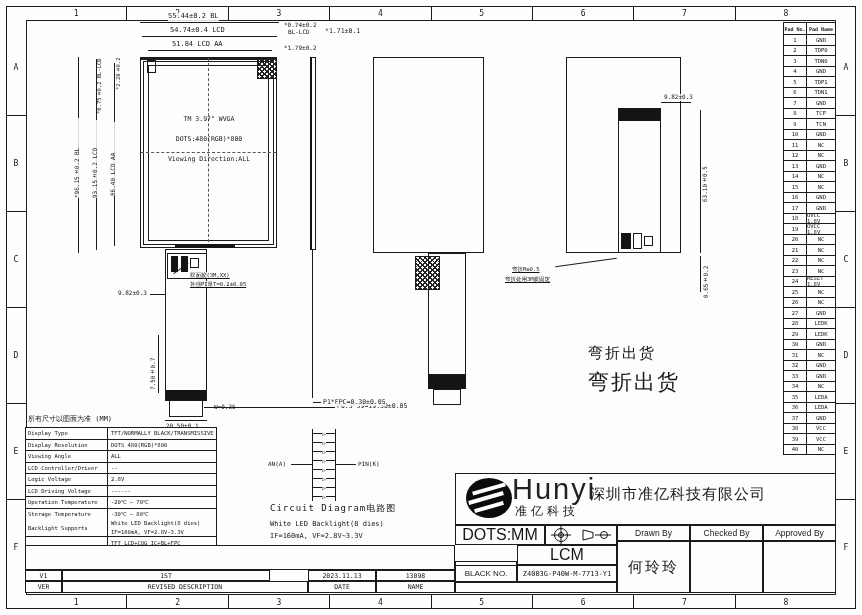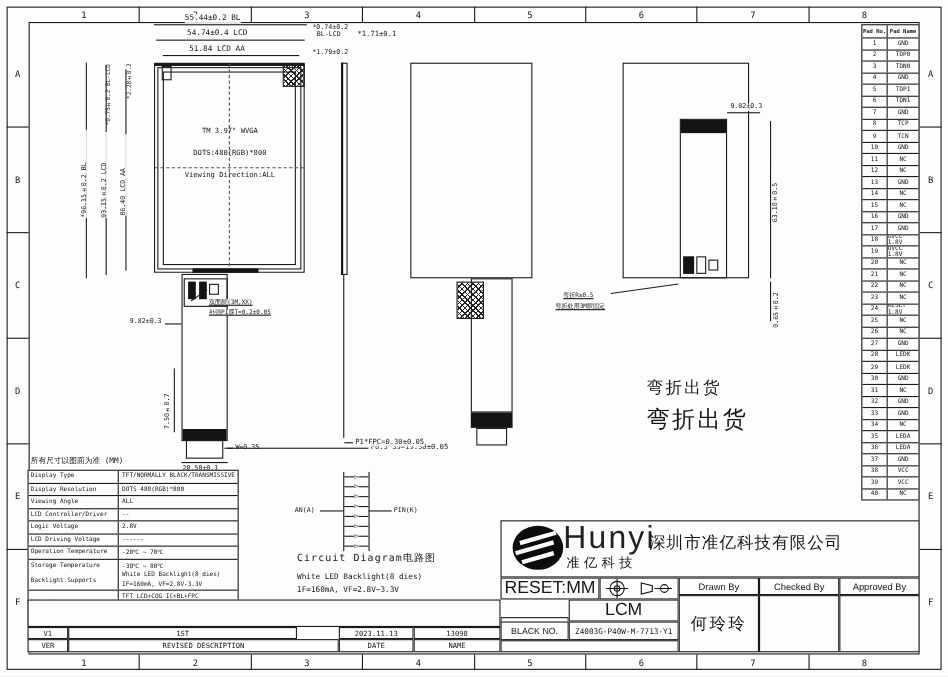--- a/index.html
+++ b/index.html
@@ -502,21 +502,21 @@
     <div class="tb-cell" style="left:455px;top:473px;width:381px;height:52px;"></div>
     <div id="logo">
         <i class="s1"></i>
         <i class="s2"></i>
         <i class="s3"></i>
       </div>
     <div class="lbl sans" style="left:512px;top:474px;font-size:29px;color:#222;letter-spacing:2px;background:transparent;">Hunyi</div>
     <div class="lbl sans" style="left:515px;top:505px;font-size:12px;letter-spacing:4px;background:transparent;">准亿科技</div>
     <div class="lbl sans" style="left:590px;top:486px;font-size:15px;letter-spacing:1px;background:transparent;">深圳市准亿科技有限公司</div>
 
-    <div class="tb-cell sans" style="left:455px;top:525px;width:90px;height:20px;font-size:16px;">RESET:MM</div>
+    <div class="tb-cell sans" style="left:455px;top:525px;width:90px;height:20px;font-size:16px;">DOTS:MM</div>
     <div class="tb-cell" style="left:545px;top:525px;width:72px;height:20px;">
       <svg width="64" height="18" viewBox="0 0 64 18">
         <g fill="none" stroke="#111" stroke-width="1">
           <circle cx="12" cy="9" r="6.5"></circle>
             <circle cx="12" cy="9" r="2.5"></circle>
           <line x1="2" y1="9" x2="22" y2="9"></line>
             <line x1="12" y1="0" x2="12" y2="18"></line>
           <path d="M34 4 L44 6.5 L44 11.5 L34 14 Z"></path>
           <line x1="46" y1="9" x2="62" y2="9"></line>
           <circle cx="55" cy="9" r="3.5"></circle>

